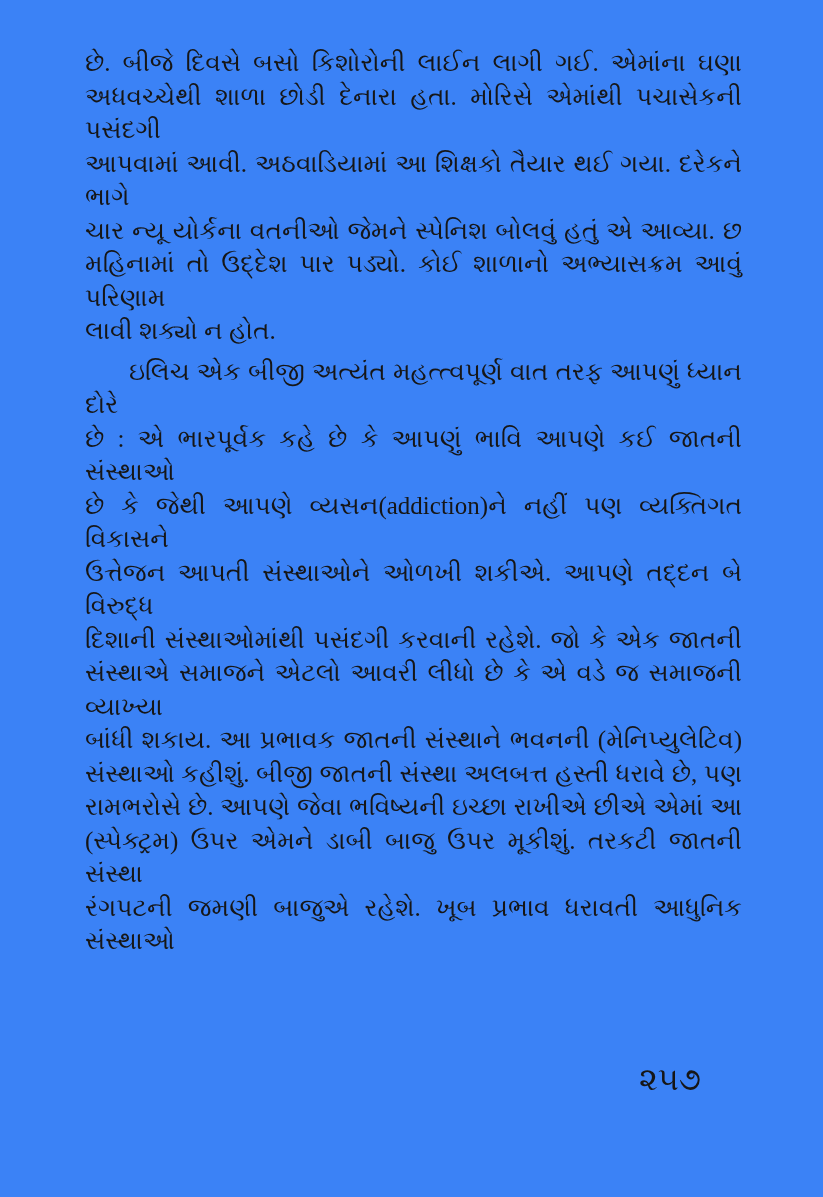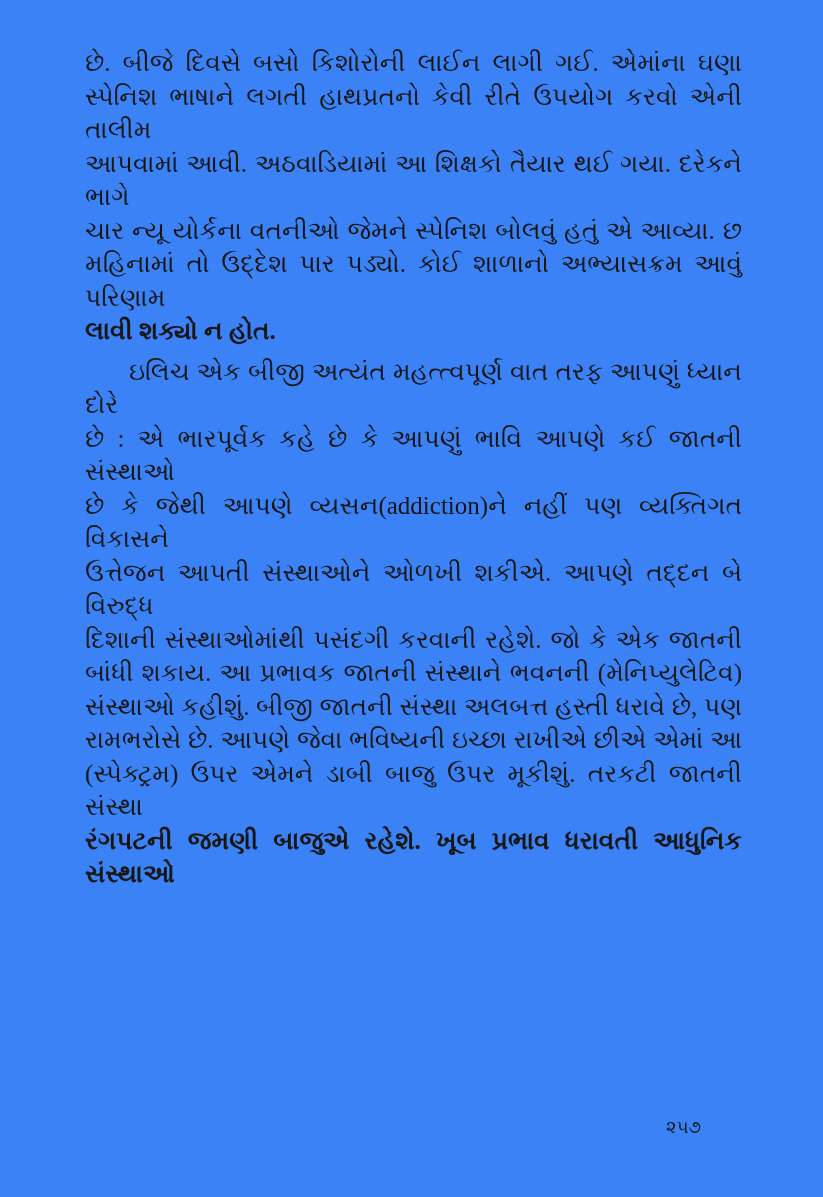--- a/index.html
+++ b/index.html
@@ -30,55 +30,55 @@
   .line {
     font-size: 25px;
     line-height: 33.5px;
     white-space: normal;
     text-align: justify;
     text-align-last: justify;
     -moz-text-align-last: justify;
   }
   .para .line:last-child {
     text-align-last: left;
-    font-weight: bold;
     -moz-text-align-last: left;
   }
   .para.indented .line:first-child {
     text-indent: 44px;
     margin-top: 7px;
   }
   .page-number {
     position: absolute;
-    top: 1112px;
+    top: 1064px;
     right: 122px;
-    font-size: 18px;
+    font-size: 32px;
     line-height: 30px;
     color: #161616;
   }
 </style>
 </head>
 <body>
 
 <div class="page">
   <div class="text-block">
     <div class="para">
         <div class="line">છે. બીજે દિવસે બસો કિશોરોની લાઈન લાગી ગઈ. એમાંના ઘણા</div>
-        <div class="line">સ્પેનિશ ભાષાને લગતી હાથપ્રતનો કેવી રીતે ઉપયોગ કરવો એની તાલીમ</div>
+        <div class="line">અધવચ્ચેથી શાળા છોડી દેનારા હતા. મોરિસે એમાંથી પચાસેકની પસંદગી</div>
         <div class="line">આપવામાં આવી. અઠવાડિયામાં આ શિક્ષકો તૈયાર થઈ ગયા. દરેકને ભાગે</div>
         <div class="line">ચાર ન્યૂ યોર્કના વતનીઓ જેમને સ્પેનિશ બોલવું હતું એ આવ્યા. છ</div>
         <div class="line">મહિનામાં તો ઉદ્દેશ પાર પડ્યો. કોઈ શાળાનો અભ્યાસક્રમ આવું પરિણામ</div>
         <div class="line">લાવી શક્યો ન હોત.</div>
       </div>
     <div class="para indented">
         <div class="line">ઇલિચ એક બીજી અત્યંત મહત્ત્વપૂર્ણ વાત તરફ આપણું ધ્યાન દોરે</div>
         <div class="line">છે : એ ભારપૂર્વક કહે છે કે આપણું ભાવિ આપણે કઈ જાતની સંસ્થાઓ</div>
         <div class="line">છે કે જેથી આપણે વ્યસન(addiction)ને નહીં પણ વ્યક્તિગત વિકાસને</div>
         <div class="line">ઉત્તેજન આપતી સંસ્થાઓને ઓળખી શકીએ. આપણે તદ્દન બે વિરુદ્ધ</div>
         <div class="line">દિશાની સંસ્થાઓમાંથી પસંદગી કરવાની રહેશે. જો કે એક જાતની</div>
+        <div class="line">સંસ્થાએ સમાજને એટલો આવરી લીધો છે કે એ વડે જ સમાજની વ્યાખ્યા</div>
         <div class="line">બાંધી શકાય. આ પ્રભાવક જાતની સંસ્થાને ભવનની (મેનિપ્યુલેટિવ)</div>
         <div class="line">સંસ્થાઓ કહીશું. બીજી જાતની સંસ્થા અલબત્ત હસ્તી ધરાવે છે, પણ</div>
         <div class="line">રામભરોસે છે. આપણે જેવા ભવિષ્યની ઇચ્છા રાખીએ છીએ એમાં આ</div>
         <div class="line">(સ્પેક્ટ્રમ) ઉપર એમને ડાબી બાજુ ઉપર મૂકીશું. તરકટી જાતની સંસ્થા</div>
         <div class="line">રંગપટની જમણી બાજુએ રહેશે. ખૂબ પ્રભાવ ધરાવતી આધુનિક સંસ્થાઓ</div>
       </div>
   </div>
   <div class="page-number">૨૫૭</div>
 </div>
 

